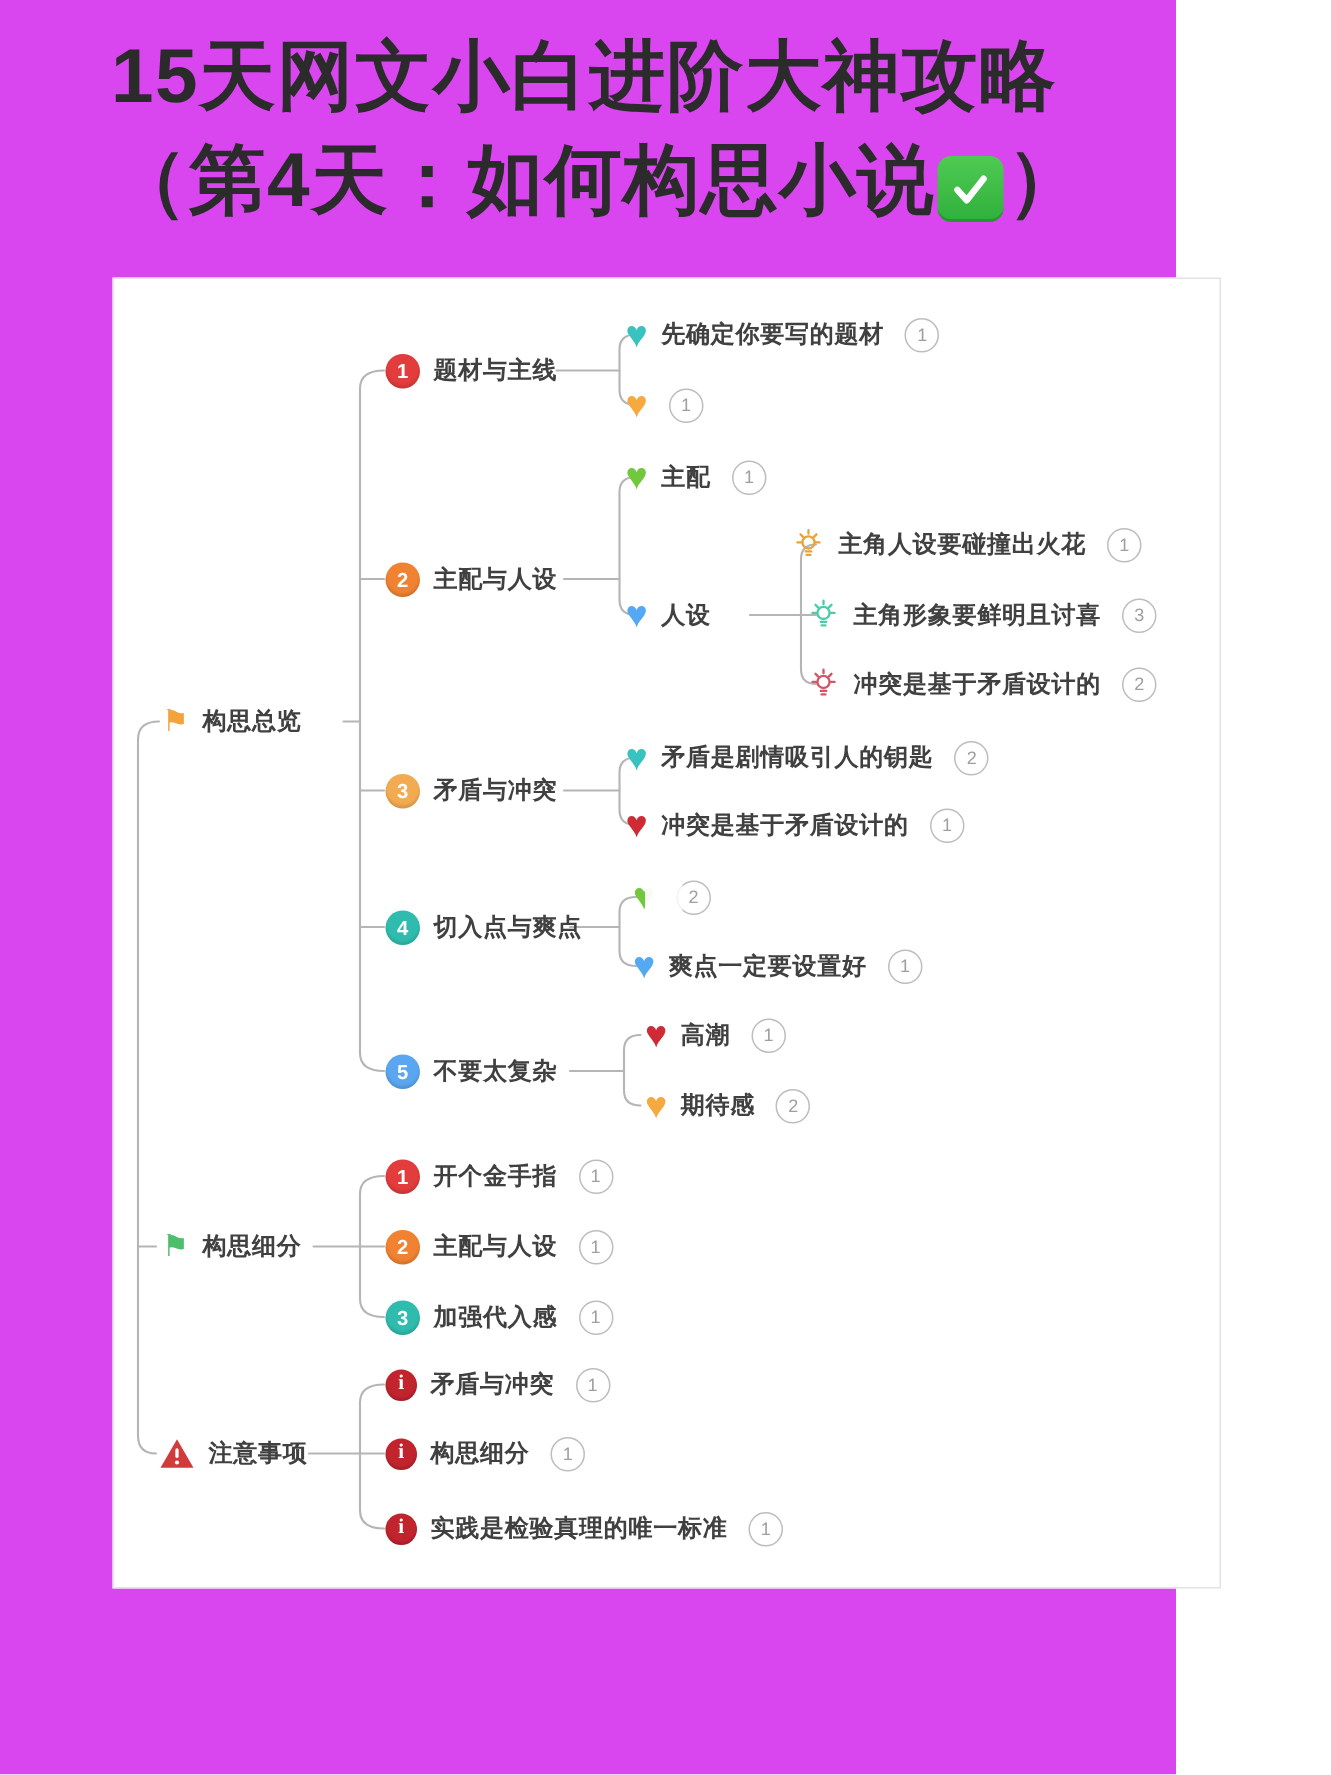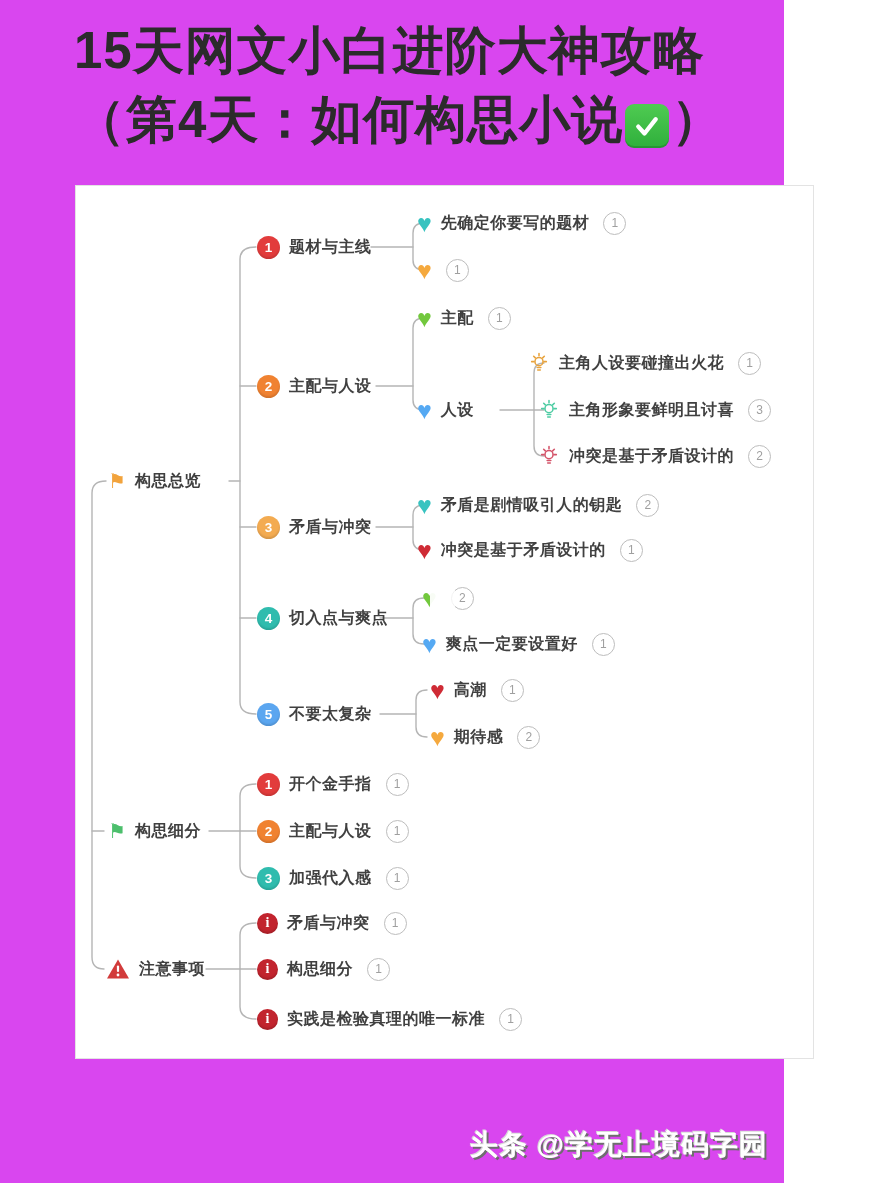--- a/index.html
+++ b/index.html
@@ -256,15 +256,14 @@
       <span class="count">1</span>
     </div>
     <div class="node" style="left:181px;top:820px">
       <span class="info">i</span>
       <span class="nlabel">实践是检验真理的唯一标准</span>
       <span class="count">1</span>
     </div>
 
   </div>
 
-  <div class="watermark">头条 @学无止境码字园</div>
 
 </div>
 
 </body></html>

